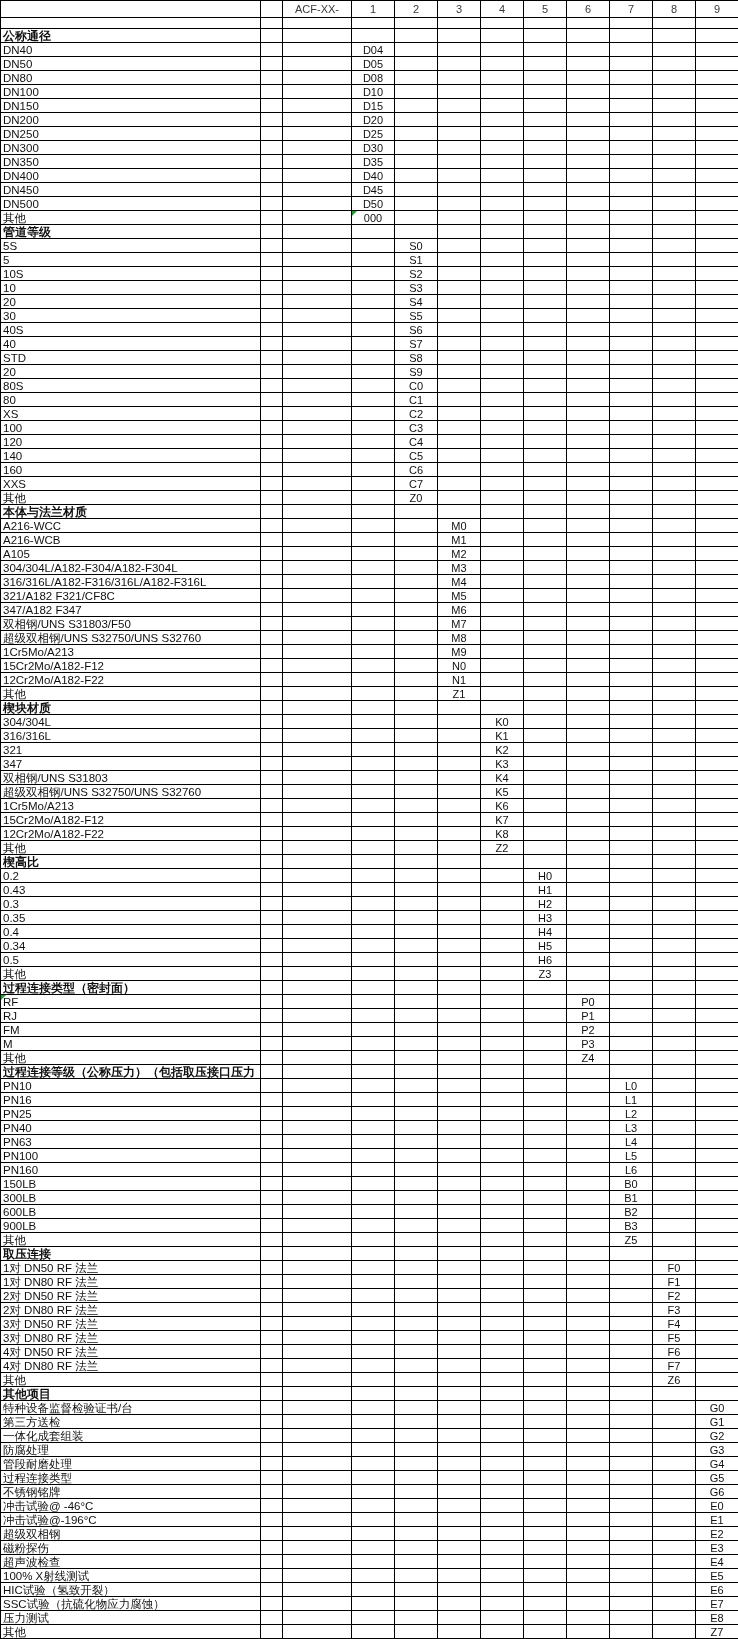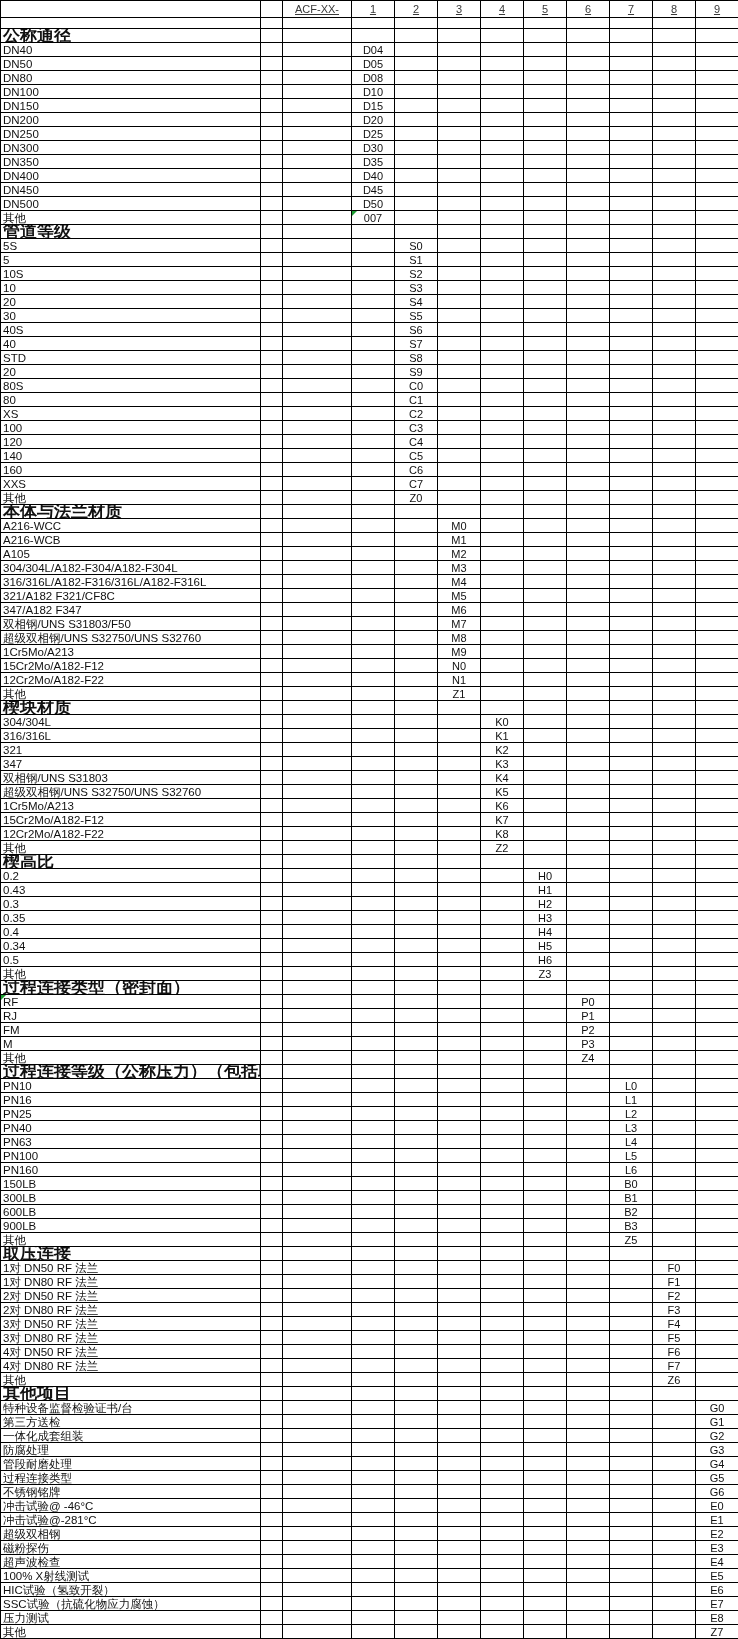--- a/index.html
+++ b/index.html
@@ -24,22 +24,22 @@
     border-right:1px solid #000;
     border-bottom:1px solid #000;
     display:flex;align-items:center;
     overflow:hidden;
     position:relative;
     font-size:11.5px;line-height:12px;
     white-space:nowrap;
   }
   .cell.label{padding-left:2px;justify-content:flex-start;}
   .cell.code,.cell.acf,.cell.colhead{justify-content:center;font-size:11px;}
-  .cell.title{font-weight:bold;font-size:17px;}
-  .header-row .cell{color:#3a3a3a;text-decoration:underline;}
+  .cell.title{font-weight:bold;font-size:12px;}
+  .header-row .cell{color:#3a3a3a;}
   .flag::before{
     content:"";position:absolute;top:0;left:0;
     border-top:5px solid #1e9e33;
     border-right:5px solid transparent;
   }
 </style>
 </head>
 <body>
 
 <div class="sheet" id="sheet">
@@ -250,21 +250,21 @@
       <div class="cell code"></div>
       <div class="cell code"></div>
       <div class="cell code"></div>
       <div class="cell code"></div>
       <div class="cell code"></div>
     </div>
     <div class="row data-row">
       <div class="cell label">其他</div>
       <div class="cell narrow"></div>
       <div class="cell acf"></div>
-      <div class="cell code flag">007</div>
+      <div class="cell code flag">000</div>
       <div class="cell code"></div>
       <div class="cell code"></div>
       <div class="cell code"></div>
       <div class="cell code"></div>
       <div class="cell code"></div>
       <div class="cell code"></div>
       <div class="cell code"></div>
       <div class="cell code"></div>
     </div>
     <div class="row section-row">
@@ -1549,21 +1549,21 @@
       <div class="cell code"></div>
       <div class="cell code"></div>
       <div class="cell code"></div>
       <div class="cell code"></div>
       <div class="cell code"></div>
       <div class="cell code"></div>
       <div class="cell code"></div>
       <div class="cell code">E0</div>
     </div>
     <div class="row data-row">
-      <div class="cell label">冲击试验@-281°C</div>
+      <div class="cell label">冲击试验@-196°C</div>
       <div class="cell narrow"></div>
       <div class="cell acf"></div>
       <div class="cell code"></div>
       <div class="cell code"></div>
       <div class="cell code"></div>
       <div class="cell code"></div>
       <div class="cell code"></div>
       <div class="cell code"></div>
       <div class="cell code"></div>
       <div class="cell code"></div>

